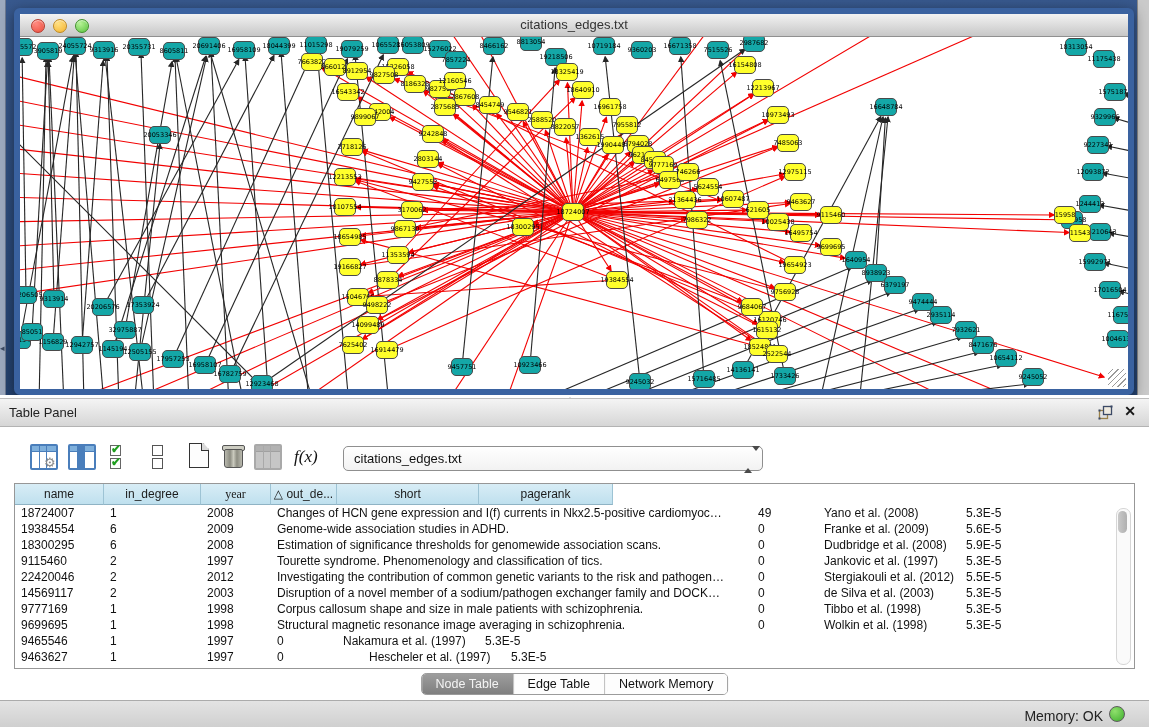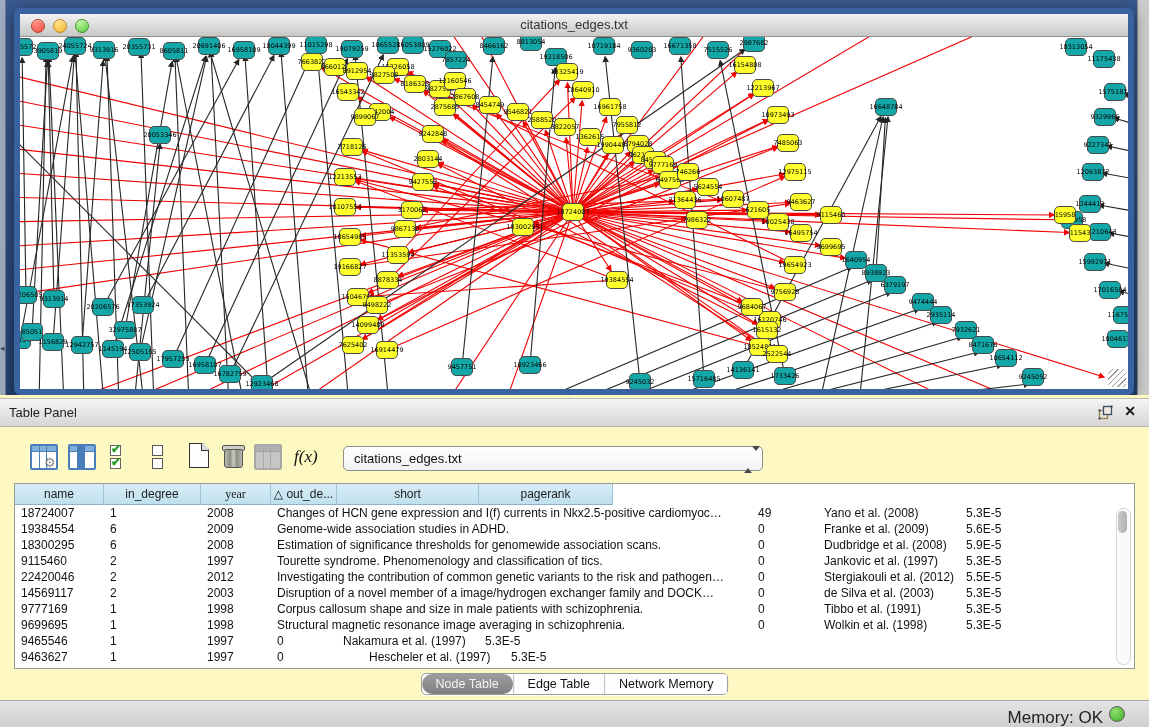--- a/index.html
+++ b/index.html
@@ -17,21 +17,21 @@
             border-bottom:1px solid #909090;border-radius:3px 3px 0 0;}
   .titlebar .title{position:absolute;left:0;right:0;top:3px;text-align:center;font-size:13px;color:#333;}
   .tl{position:absolute;top:5px;width:12px;height:12px;border-radius:50%;box-shadow:inset 0 1px 1px rgba(255,255,255,.6);}
   .tl.red{left:11px;background:radial-gradient(circle at 35% 30%,#ff8a80,#ec4d3d);border:1px solid #b53a2e;}
   .tl.yel{left:33px;background:radial-gradient(circle at 35% 30%,#ffe082,#f5b32d);border:1px solid #c08a1f;}
   .tl.grn{left:55px;background:radial-gradient(circle at 35% 30%,#b7f397,#57c23c);border:1px solid #3f922a;}
   #graph-svg{position:absolute;left:0;top:23px;width:1108px;height:352px;background:#fff;}
   #resize-grip{position:absolute;right:2px;bottom:2px;width:18px;height:18px;
      background:repeating-linear-gradient(135deg,transparent 0 3px,#9a9a9a 3px 4px);}
   
-  #table-panel{position:absolute;left:0;top:395px;width:1149px;height:332px;background:#fef9c3;}
+  #table-panel{position:absolute;left:0;top:395px;width:1149px;height:332px;background:#ffffff;}
   #splitter-handle{position:absolute;left:568px;top:1px;width:10px;height:5px;color:#8e8e8e;font-size:8px;line-height:5px;}
   #panel-titlebar{position:absolute;left:0;top:3px;width:100%;height:27px;
       background:linear-gradient(#f4f4f4,#d6d6d6);border-top:1px solid #bcbcbc;border-bottom:1px solid #b3b3b3;}
   #panel-title{position:absolute;left:9px;top:6px;font-size:13px;color:#222;}
   #float-icon{position:absolute;right:36px;top:6px;width:15px;height:15px;}
   #panel-close{position:absolute;right:13px;top:4px;font-size:14px;font-weight:bold;color:#151515;cursor:default;}
   #toolbar{position:absolute;left:0;top:31px;width:100%;height:57px;}
   .tbtn{position:absolute;top:16px;width:30px;height:32px;}
   #combo{position:absolute;left:343px;top:20px;width:420px;height:25px;background:linear-gradient(#ffffff,#f2f2f2);
          border:1px solid #8f8f8f;border-radius:5px;box-sizing:border-box;}
@@ -48,25 +48,25 @@
       white-space:nowrap;overflow:hidden;}
   .tr{display:flex;height:16px;}
   .td{box-sizing:border-box;padding-left:6px;font-size:12px;color:#111;line-height:16px;
       white-space:nowrap;overflow:hidden;text-overflow:clip;}
   #vscroll{position:absolute;right:3px;top:24px;width:13px;height:155px;background:#fafafa;
       border:1px solid #d6d6d6;border-radius:7px;}
   #vthumb{position:absolute;left:1px;top:2px;width:9px;height:22px;background:linear-gradient(90deg,#c9c9c9,#b0b0b0);border-radius:5px;}
   #tabs{position:absolute;left:50%;top:278px;transform:translateX(-50%);display:flex;
         border:1px solid #9b9b9b;border-radius:5px;overflow:hidden;background:#fff;box-shadow:0 1px 0 rgba(255,255,255,.7);}
   .tab{height:20px;line-height:20px;padding:0 14px;font-size:12.5px;color:#111;background:#fdfdfd;border-left:1px solid #bdbdbd;}
-  .tab:first-child{border-left:none;border-radius:10px;}
+  .tab:first-child{border-left:none;}
   .tab.active{background:linear-gradient(#9d9d9d,#7f7f7f);color:#f4f4f4;}
   #statusbar{position:absolute;left:0;top:305px;width:100%;height:27px;
       background:linear-gradient(#e3e3e3,#cfcfcf);border-top:1px solid #ababab;}
-  #memory-label{position:absolute;right:46px;top:7px;font-size:17px;color:#222;}
+  #memory-label{position:absolute;right:46px;top:7px;font-size:14px;color:#222;}
   #memory-dot{position:absolute;right:24px;top:5px;width:14px;height:14px;border-radius:50%;
       background:radial-gradient(circle at 35% 30%,#8fe06c,#3fae2f);border:1px solid #5c5c5c;}
   
   .grid-ic{position:absolute;left:0;top:2px;width:24px;height:22px;border:2px solid #4a7ebb;background:#fff;border-radius:2px;}
   .grid-ic .hdr{height:5px;background:#7fb0dc;border-bottom:1px solid #4a7ebb;}
   .grid-ic .l1,.grid-ic .l2{position:absolute;top:0;bottom:0;width:1px;background:#4a7ebb;}
   .grid-ic .l1{left:7px;} .grid-ic .l2{left:14px;}
   .gear{position:absolute;left:14px;top:14px;font-size:13px;color:#8a8a8a;line-height:13px;}
   .colfill{position:absolute;left:8px;top:0;bottom:0;width:7px;background:#4a7ebb;}
   .chk{position:absolute;width:9px;height:9px;border:1px solid #666;background:#fff;}
@@ -677,32 +677,32 @@
           <div class="td" style="width: 70px;">2012</div>
           <div class="td" style="width: 481px;">Investigating the contribution of common genetic variants to the risk and pathogen…</div>
           <div class="td" style="width: 66px;">0</div>
           <div class="td" style="width: 142px;">Stergiakouli et al. (2012)</div>
           <div class="td" style="width: 134px;">5.5E-5</div>
         </div>
         <div class="tr">
           <div class="td" style="width: 89px;">14569117</div>
           <div class="td" style="width: 97px;">2</div>
           <div class="td" style="width: 70px;">2003</div>
-          <div class="td" style="width: 481px;">Disruption of a novel member of a image/hydrogen exchanger family and DOCK…</div>
+          <div class="td" style="width: 481px;">Disruption of a novel member of a sodium/pathogen exchanger family and DOCK…</div>
           <div class="td" style="width: 66px;">0</div>
           <div class="td" style="width: 142px;">de Silva et al. (2003)</div>
           <div class="td" style="width: 134px;">5.3E-5</div>
         </div>
         <div class="tr">
           <div class="td" style="width: 89px;">9777169</div>
           <div class="td" style="width: 97px;">1</div>
           <div class="td" style="width: 70px;">1998</div>
           <div class="td" style="width: 481px;">Corpus callosum shape and size in male patients with schizophrenia.</div>
           <div class="td" style="width: 66px;">0</div>
-          <div class="td" style="width: 142px;">Tibbo et al. (1991)</div>
+          <div class="td" style="width: 142px;">Tibbo et al. (1998)</div>
           <div class="td" style="width: 134px;">5.3E-5</div>
         </div>
         <div class="tr">
           <div class="td" style="width: 89px;">9699695</div>
           <div class="td" style="width: 97px;">1</div>
           <div class="td" style="width: 70px;">1998</div>
           <div class="td" style="width: 481px;">Structural magnetic resonance image averaging in schizophrenia.</div>
           <div class="td" style="width: 66px;">0</div>
           <div class="td" style="width: 142px;">Wolkin et al. (1998)</div>
           <div class="td" style="width: 134px;">5.3E-5</div>

